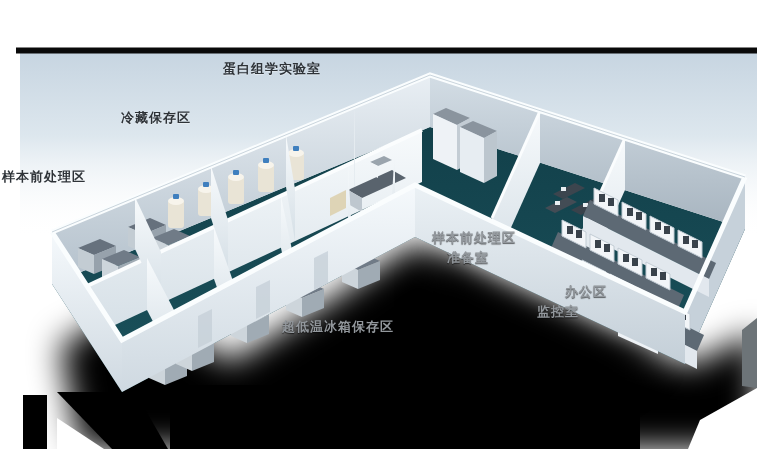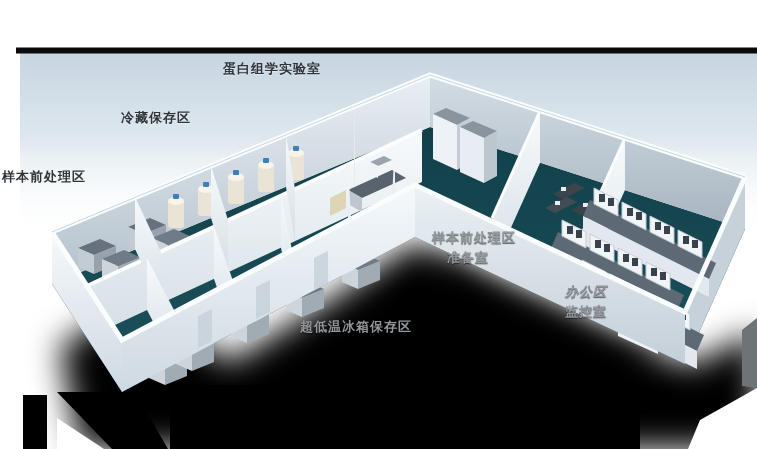--- a/index.html
+++ b/index.html
@@ -219,17 +219,17 @@
       <polyline points="52,232 430,75 745,177"></polyline>
     </g>
   </g>
 </svg>
 
 <div class="lbl lbl-dark" style="left:223px;top:62px;">蛋白组学实验室</div>
 <div class="lbl lbl-dark" style="left:121px;top:111px;">冷藏保存区</div>
 <div class="lbl lbl-dark" style="left:2px;top:170px;">样本前处理区</div>
 <div class="lbl lbl-light" style="left:388px;top:231px;padding-left:44px;">样本前处理区</div>
 <div class="lbl lbl-light" style="left:404px;top:251px;margin-left:43px;">准备室</div>
-<div class="lbl lbl-light" style="left:565px;top:285px;font-style:italic;">办公区</div>
-<div class="lbl lbl-light" style="left:565px;top:305px;">监控室</div>
-<div class="lbl lbl-light" style="left:282px;top:320px;margin-left:18px;">超低温冰箱保存区</div>
+<div class="lbl lbl-light" style="left:565px;top:285px;">办公区</div>
+<div class="lbl lbl-light" style="left:537px;top:305px;">监控室</div>
+<div class="lbl lbl-light" style="left:282px;top:320px;">超低温冰箱保存区</div>
 
 </div>
 
 </body></html>

